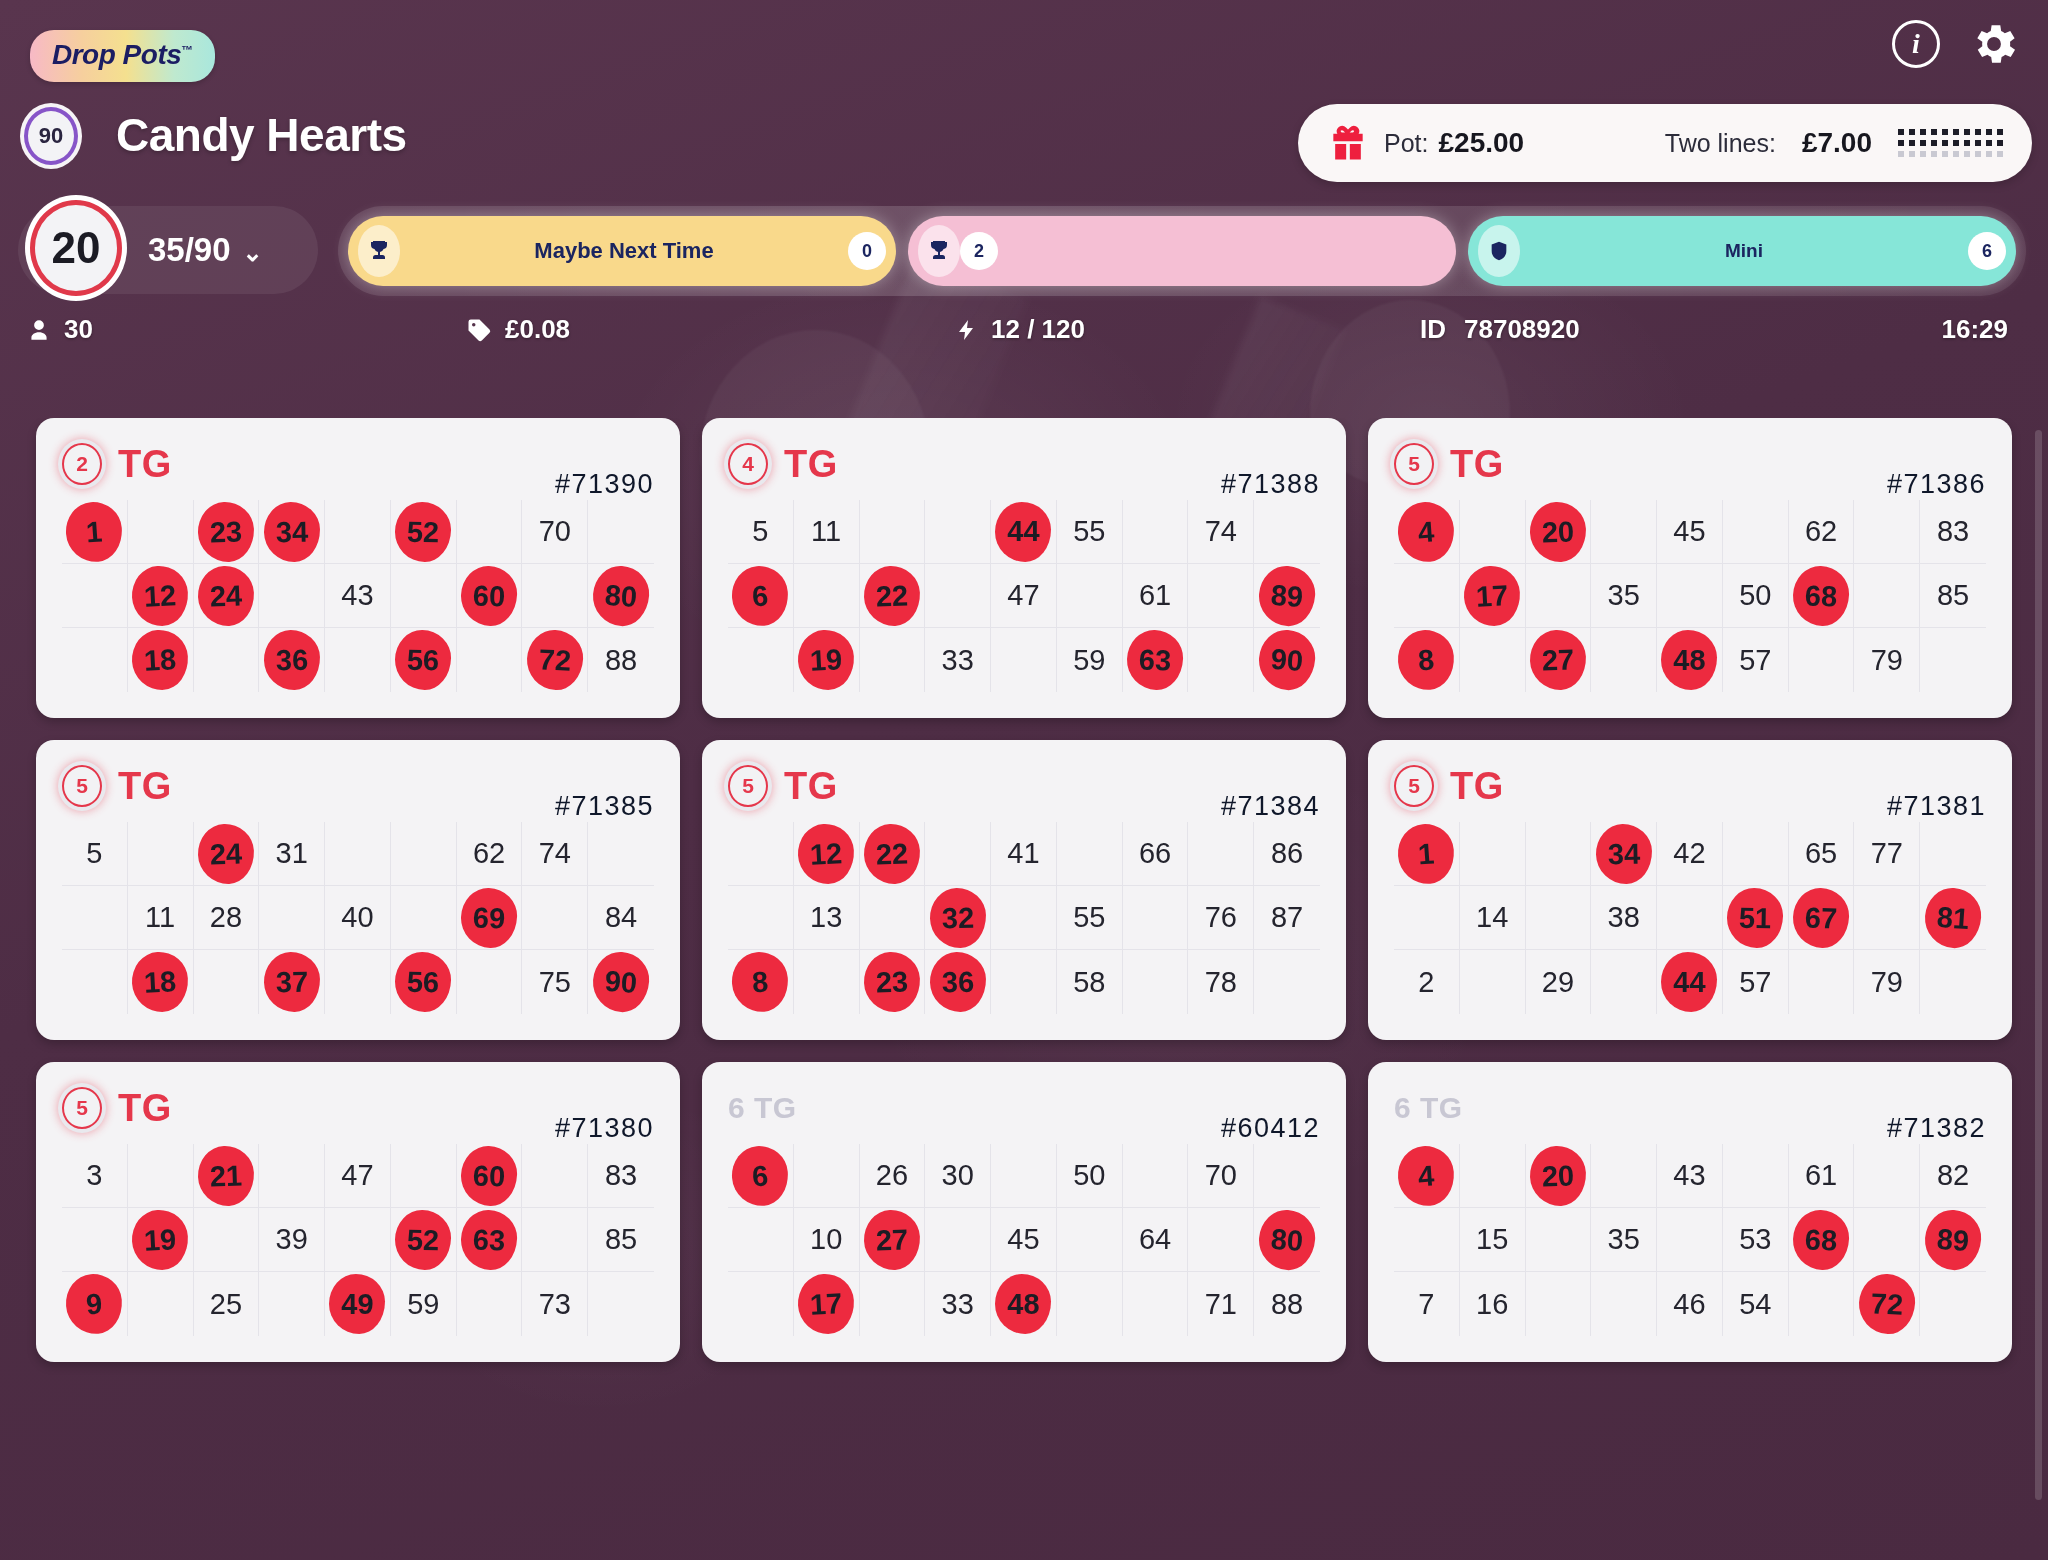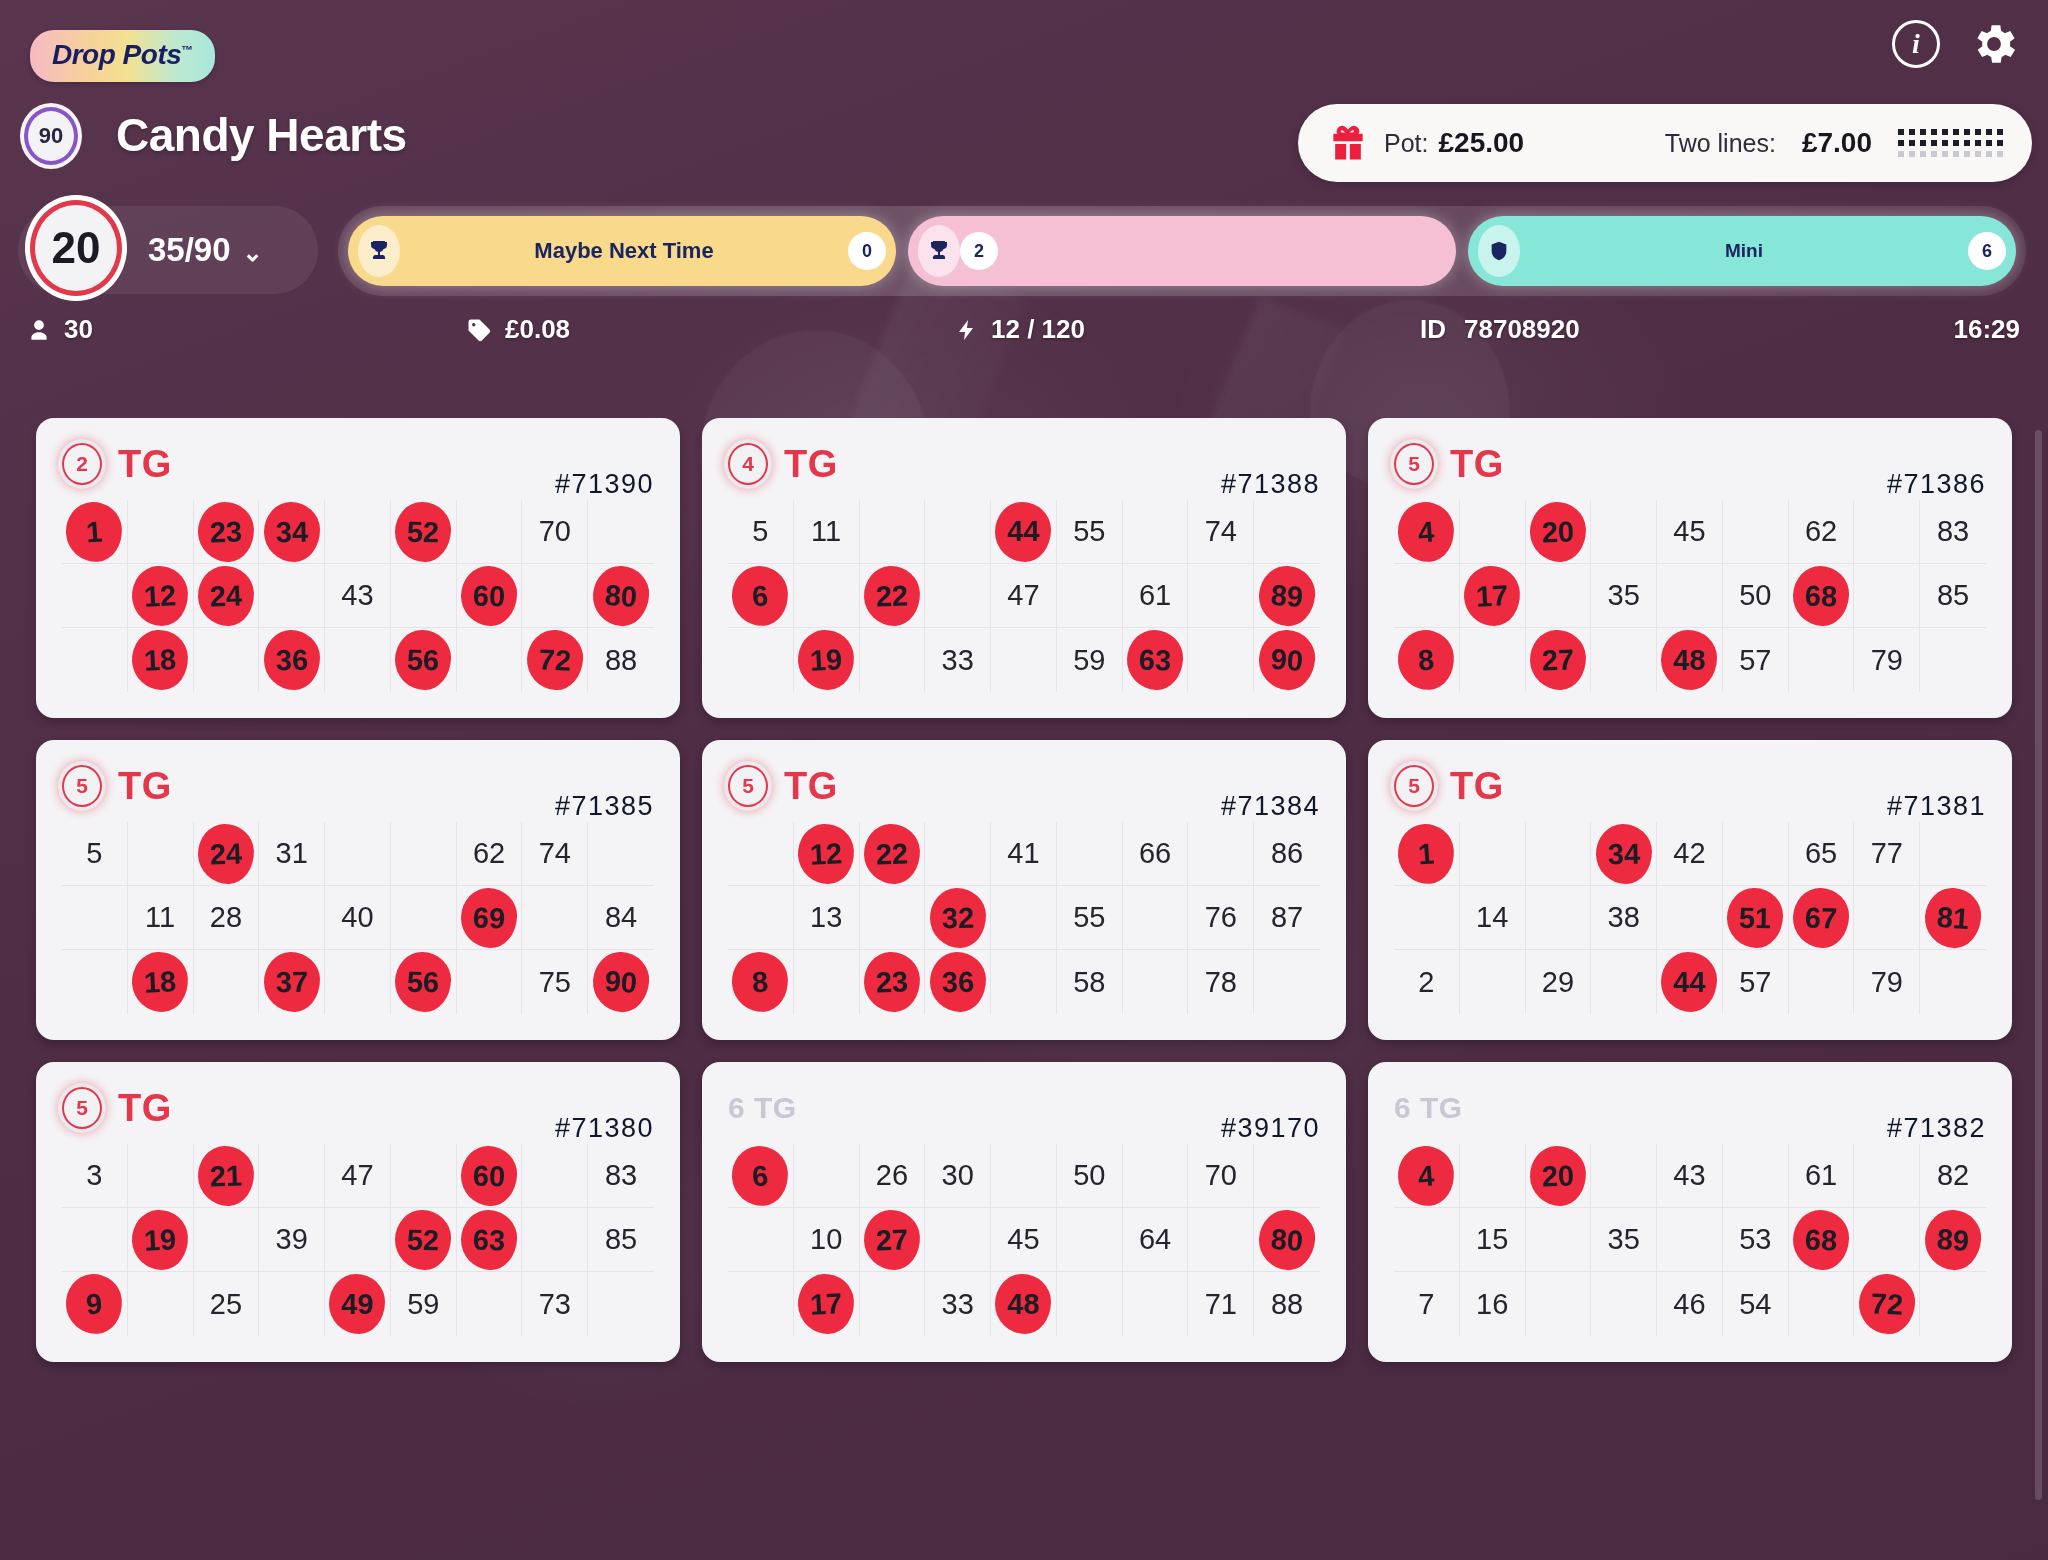--- a/index.html
+++ b/index.html
@@ -141,21 +141,21 @@
   .statsrow {
     position: relative; height: 58px; margin-top: 6px;
     color: #fff; font-size: 26px; font-weight: 700;
   }
   .stat { position: absolute; display: flex; align-items: center; gap: 12px; top: 6px;
           text-shadow: 0 1px 3px rgba(0,0,0,.4); }
   .s-players { left: 26px; }
   .s-price   { left: 465px; }
   .s-calls   { left: 955px; }
   .s-id      { left: 1420px; gap: 18px; }
-  .s-time    { right: 28px; }
+  .s-time    { right: 40px; }
 
   
   .cardsarea {
     position: absolute; left: 0; right: 0; top: 418px; bottom: 0;
     padding: 0 36px 0 36px;
     overflow: hidden;
   }
   .grid { display: grid; grid-template-columns: repeat(3, 1fr); gap: 22px 22px; }
   .ticket {
     background: #f4f3f5; border-radius: 18px;
@@ -805,21 +805,21 @@
             <div class="cell empty"></div>
             <div class="cell">
               <span>73</span>
             </div>
             <div class="cell empty"></div>
           </div>
         </div>
         <div class="ticket">
           <div class="t-head dim">
             <div class="t-dimlabel">6 TG</div>
-            <div class="t-id">#39170</div>
+            <div class="t-id">#60412</div>
           </div>
           <div class="t-grid">
             <div class="cell">
               <span class="mark" style="transform: rotate(-4deg);">6</span>
             </div>
             <div class="cell empty"></div>
             <div class="cell">
               <span>26</span>
             </div>
             <div class="cell">

